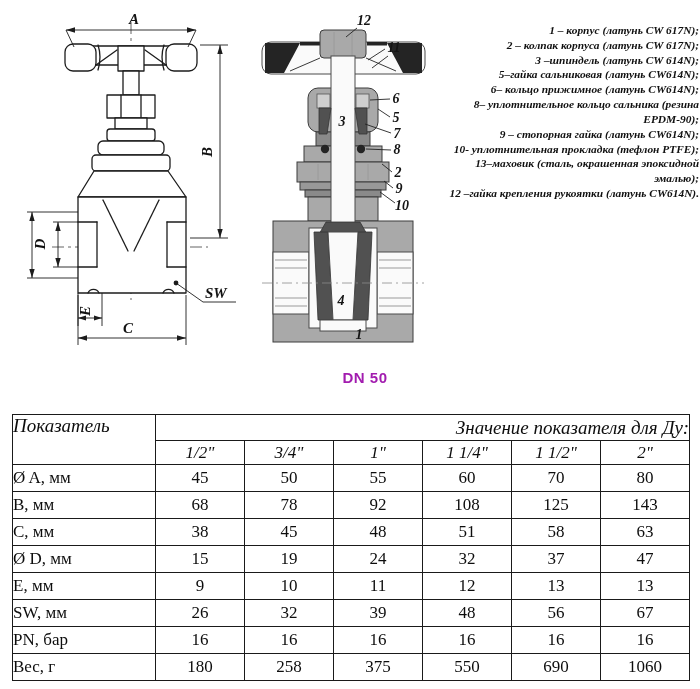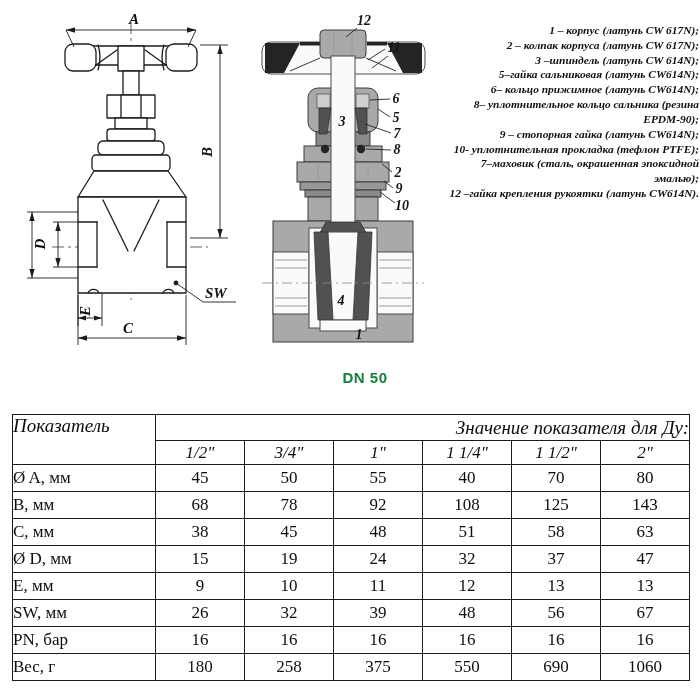--- a/index.html
+++ b/index.html
@@ -34,21 +34,21 @@
   .parts-list {
     position:absolute; left:449px; top:23px; width:250px;
     font:italic 600 11.4px/1.3 "Liberation Serif", serif; color:#101010;
   }
   .parts-list .item { margin:0;text-align:right; }
   .parts-list .item:nth-child(12) { text-align:justify; text-align-last:justify; }
 
   
   .dn-label {
     position:absolute; left:325px; top:369px; width:80px; text-align:center;
-    font:bold 15px "Liberation Sans", sans-serif; color:#15803d; letter-spacing:0.5px;
+    font:bold 15px "Liberation Sans", sans-serif; color:#a21caf; letter-spacing:0.5px;
   }
 
   
   .spec-wrap { position:absolute; left:12px; top:414px; }
   table.spec { border-collapse:collapse; table-layout:fixed; width:678px; background:#ffffff;padding-left:27px; }
   table.spec th, table.spec td {
     border:1.5px solid #1a1a1a; padding:0; color:#0d0d0d; font-weight:normal;
   }
   col.c0 { width:143px; }
   .hcol1 { font:italic 19px "Liberation Serif", serif; text-align:left;
@@ -265,21 +265,21 @@
 
   <div class="parts-list">
     <div class="item">1 – корпус (латунь CW 617N);</div>
     <div class="item">2 – колпак корпуса (латунь CW 617N);</div>
     <div class="item">3 –шпиндель (латунь CW 614N);</div>
     <div class="item">5–гайка сальниковая (латунь CW614N);</div>
     <div class="item">6– кольцо прижимное (латунь CW614N);</div>
     <div class="item">8– уплотнительное кольцо сальника (резина EPDM-90);</div>
     <div class="item">9 – стопорная гайка (латунь CW614N);</div>
     <div class="item">10- уплотнительная прокладка (тефлон PTFE);</div>
-    <div class="item">7–маховик (сталь, окрашенная эпоксидной эмалью);</div>
+    <div class="item">13–маховик (сталь, окрашенная эпоксидной эмалью);</div>
     <div class="item">12 –гайка крепления рукоятки (латунь CW614N).</div>
   </div>
 
   <div class="dn-label">DN 50</div>
 
   <div class="spec-wrap">
     <table class="spec">
       <colgroup>
         <col class="c0">
           <col>
@@ -302,21 +302,21 @@
           <th class="hsize">1 1/2"</th>
           <th class="hsize">2"</th>
         </tr>
       </thead>
       <tbody>
         <tr>
           <td class="rl">Ø A, мм</td>
           <td class="rv">45</td>
           <td class="rv">50</td>
           <td class="rv">55</td>
-          <td class="rv">40</td>
+          <td class="rv">60</td>
           <td class="rv">70</td>
           <td class="rv">80</td>
         </tr>
         <tr>
           <td class="rl">B, мм</td>
           <td class="rv">68</td>
           <td class="rv">78</td>
           <td class="rv">92</td>
           <td class="rv">108</td>
           <td class="rv">125</td>

